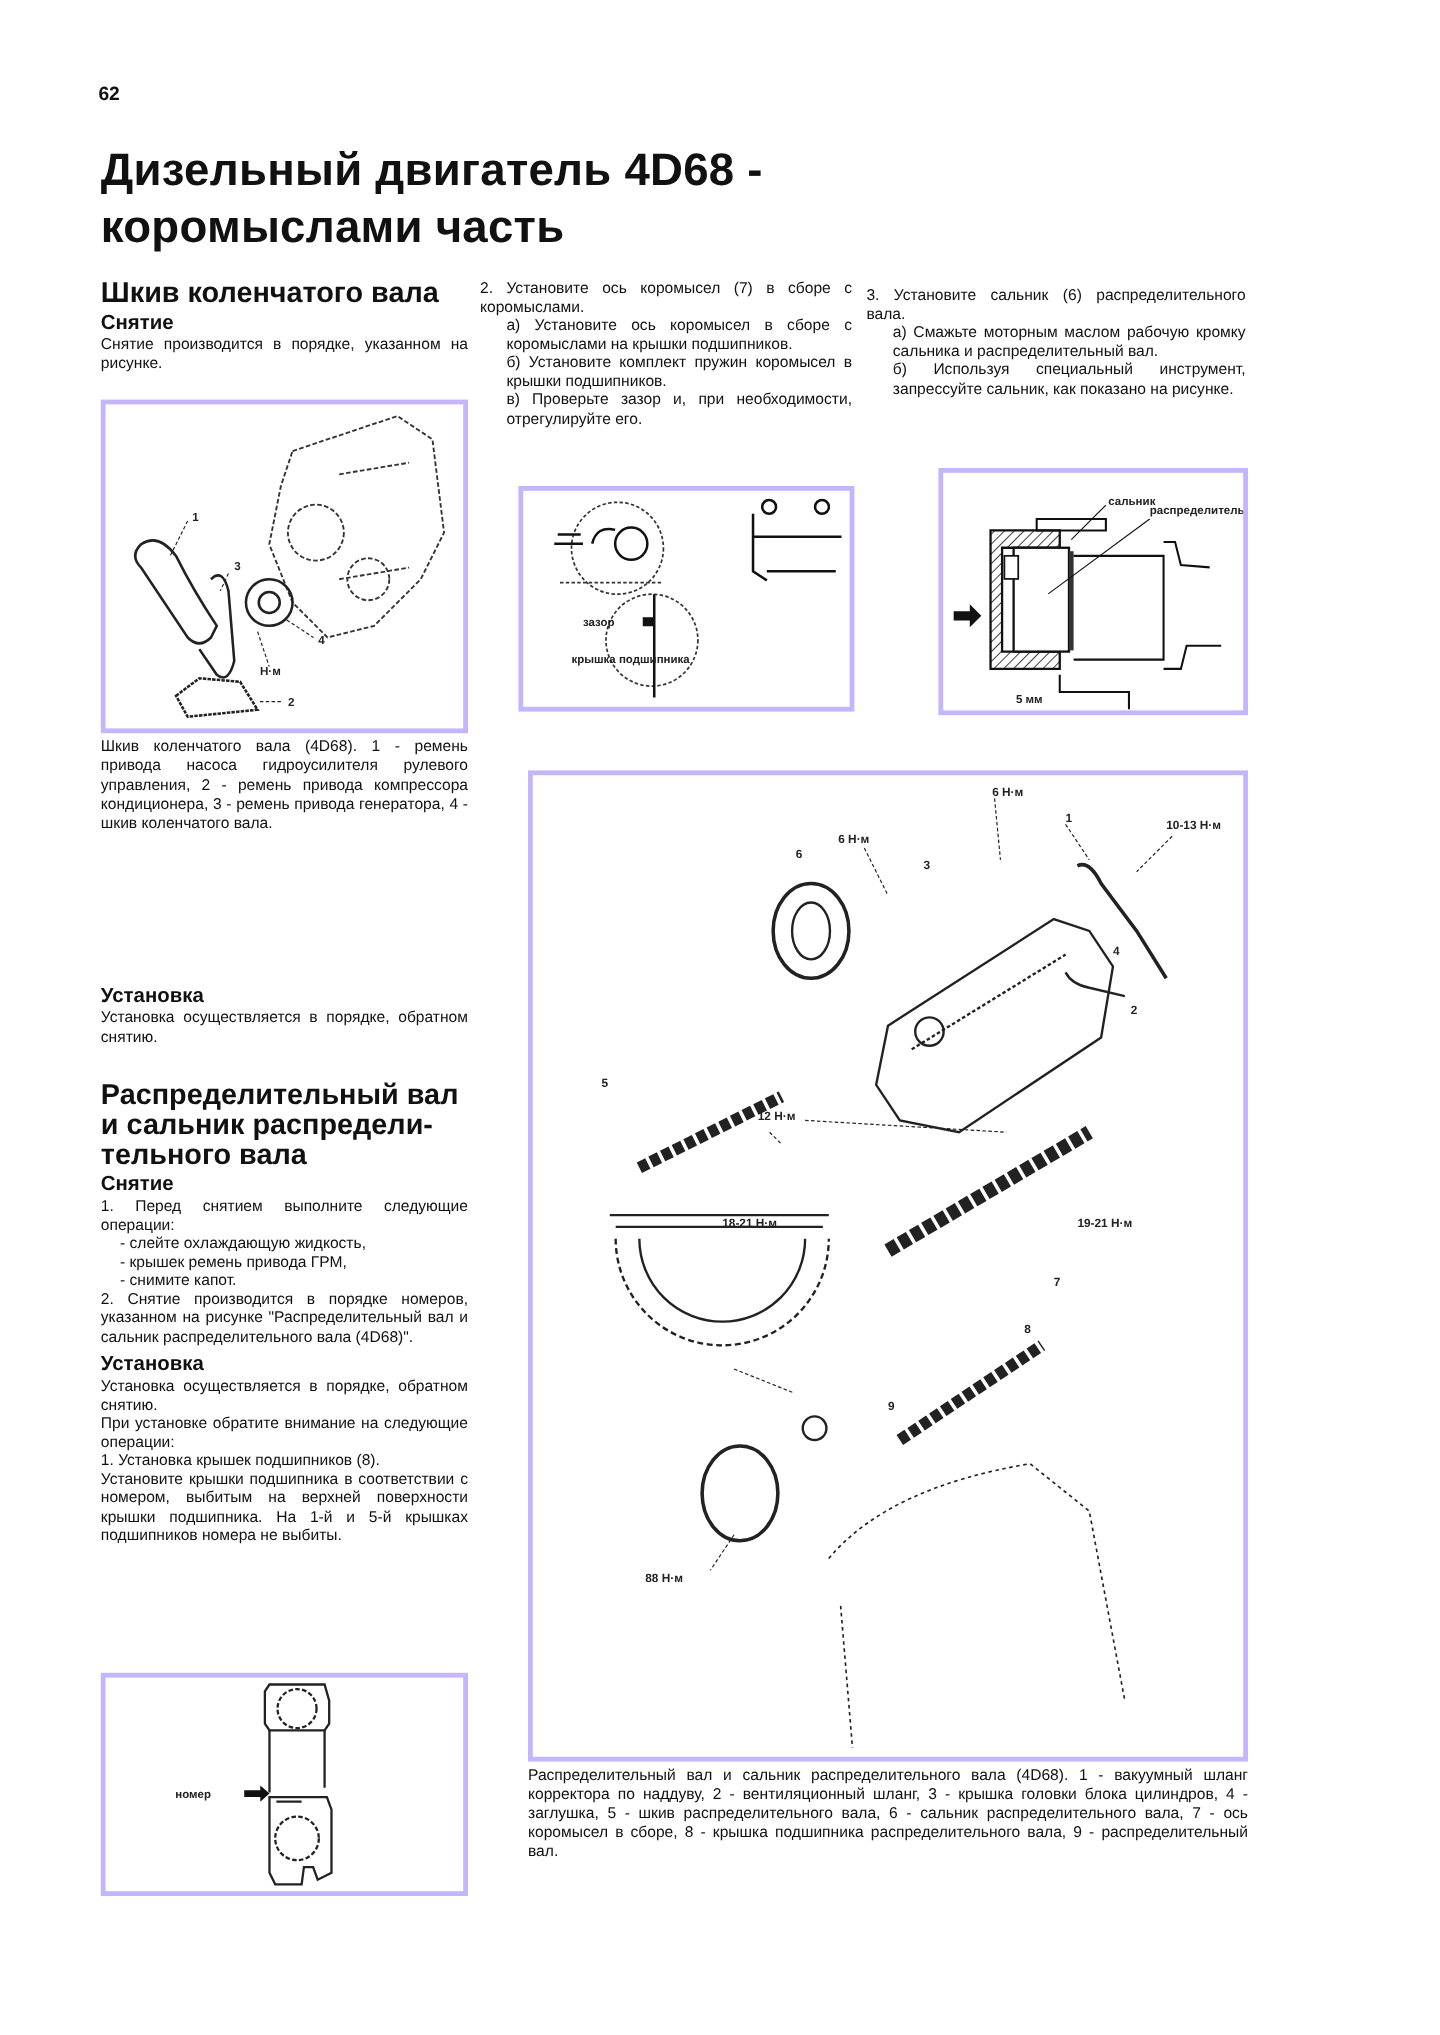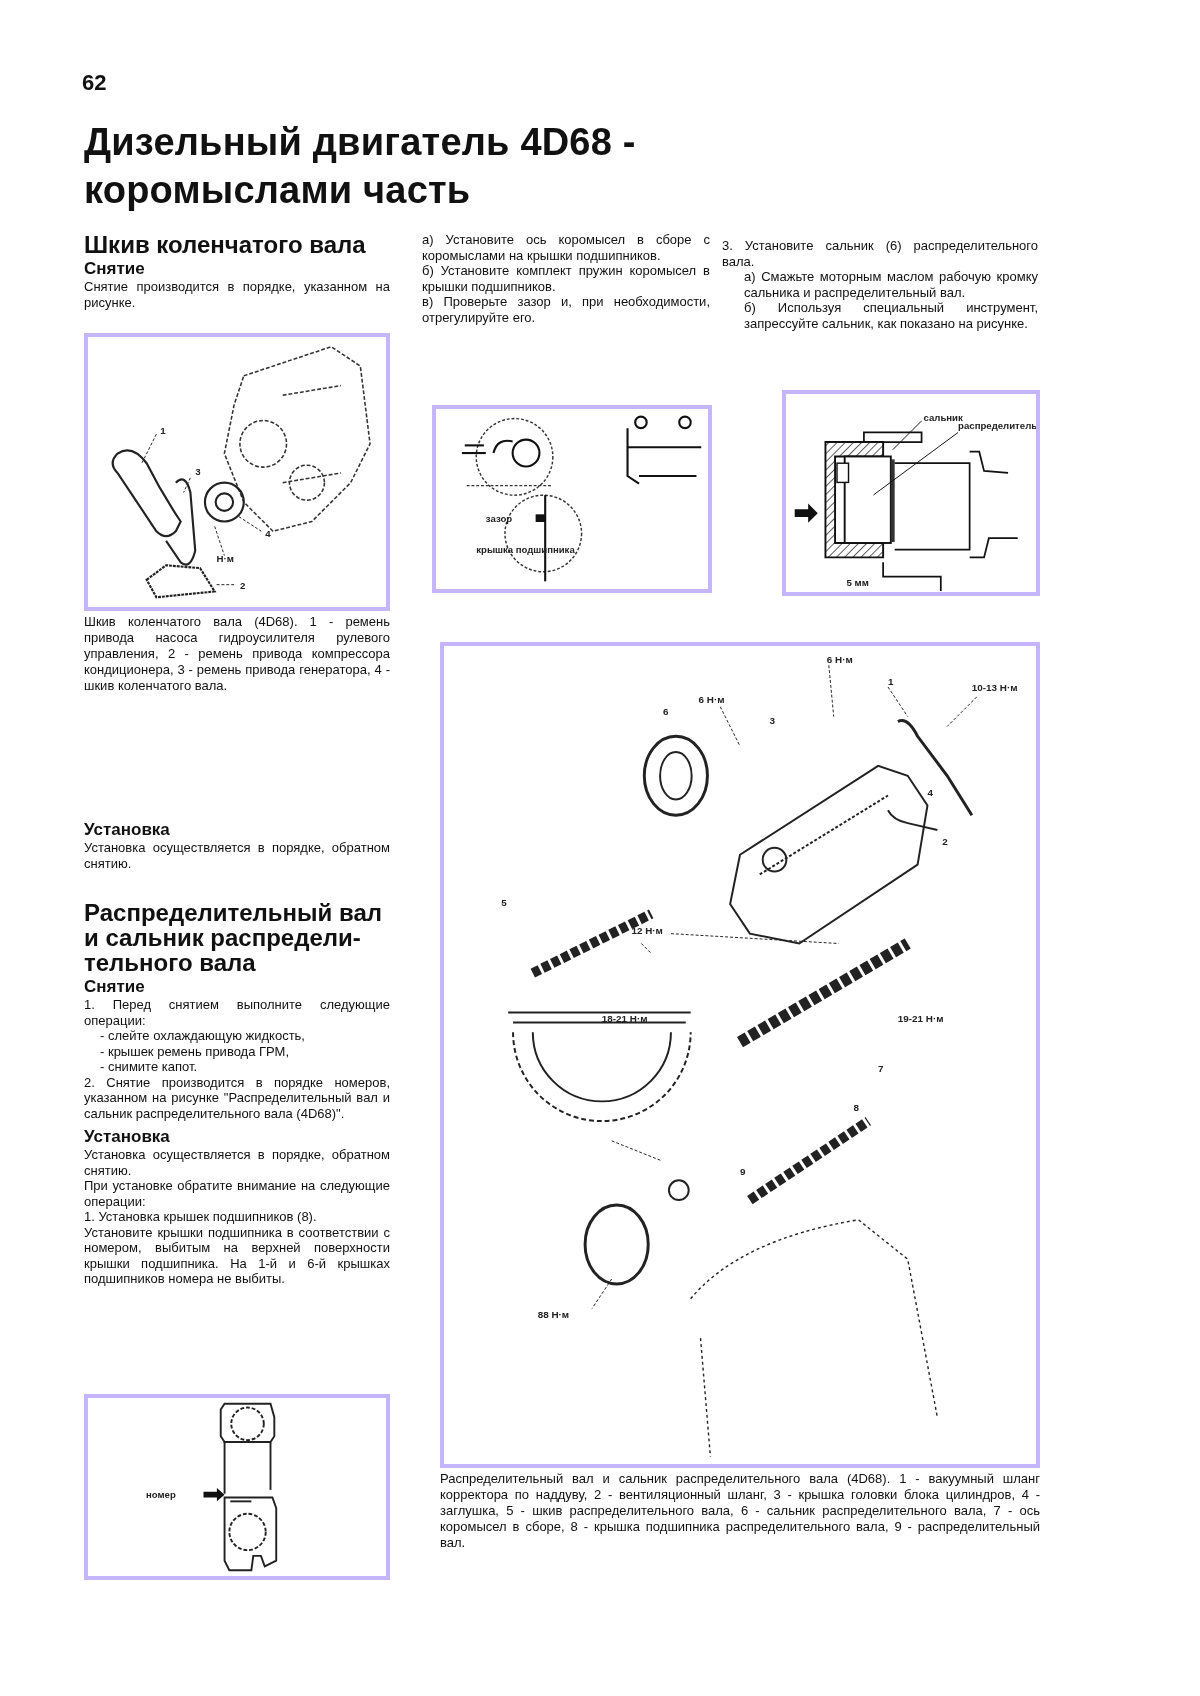--- a/index.html
+++ b/index.html
@@ -1,18 +1,18 @@
 <!DOCTYPE html>
 <html><head>
 <meta charset="utf-8">
 <style>
   html,body{margin:0;padding:0;background:#fff;}
   body{width:1200px;height:1696px;position:relative;overflow:hidden;font-family:"Liberation Sans","DejaVu Sans",sans-serif;color:#111;}
   .abs{position:absolute;}
-  .page-num{left:82px;top:70px;font-size:22px;font-weight:bold;font-family:"Liberation Sans",sans-serif;}
+  .page-num{left:82px;top:70px;font-size:16px;font-weight:bold;font-family:"Liberation Sans",sans-serif;}
   .title{left:84px;top:118px;font-size:38px;font-weight:bold;line-height:48px;letter-spacing:0.2px;}
   .col{position:absolute;font-size:13px;line-height:15.5px;text-align:justify;}
   .h2{font-size:24px;font-weight:bold;line-height:25px;margin:0;}
   .h3{font-size:17px;font-weight:bold;line-height:19px;margin:2px 0 1px 0;}
   .p{margin:0;}
   .ind{padding-left:16px;}
   .ind2{padding-left:22px;}
   .fig{position:absolute;border:4px solid #c4b5fd;background:#fff;box-sizing:border-box;}
   .fig svg{width:100%;height:100%;display:block;}
   .cap{position:absolute;font-size:13px;line-height:16px;text-align:justify;}
@@ -76,40 +76,41 @@
   <div class="h3">Снятие</div>
   <p class="p">1. Перед снятием выполните следующие операции:</p>
   <p class="p ind">- слейте охлаждающую жидкость,</p>
   <p class="p ind">- крышек ремень привода ГРМ,</p>
   <p class="p ind">- снимите капот.</p>
   <p class="p">2. Снятие производится в порядке номеров, указанном на рисунке "Распределительный вал и сальник распределительного вала (4D68)".</p>
   <div class="h3" style="margin-top:6px;">Установка</div>
   <p class="p">Установка осуществляется в порядке, обратном снятию.</p>
   <p class="p">При установке обратите внимание на следующие операции:</p>
   <p class="p">1. Установка крышек подшипников (8).</p>
-  <p class="p">Установите крышки подшипника в соответствии с номером, выбитым на верхней поверхности крышки подшипника. На 1-й и 6-й крышках подшипников номера не выбиты.</p>
+  <p class="p">Установите крышки подшипника в соответствии с номером, выбитым на верхней поверхности крышки подшипника. На 1-й и 5-й крышках подшипников номера не выбиты.</p>
 </div>
 
 <div class="fig" style="left:84px;top:1394px;width:306px;height:186px;">
   <svg viewBox="0 0 306 186">
     <g fill="none" stroke="#222" stroke-width="2">
       <path d="M140 6 L188 6 L192 20 L192 40 L188 46 L140 46 L136 40 L136 12 Z"></path>
       <circle cx="164" cy="27" r="17" stroke-dasharray="4 2"></circle>
       <line x1="140" y1="46" x2="140" y2="100"></line>
       <line x1="188" y1="46" x2="188" y2="96"></line>
       <path d="M140 104 L190 104 L194 115 L194 170 L182 176 L178 165 L170 165 L168 180 L145 180 L140 170 Z"></path>
       <circle cx="164" cy="140" r="19" stroke-dasharray="4 2"></circle>
       <line x1="146" y1="108" x2="168" y2="108"></line>
     </g>
     <path d="M118 98 L132 98 L132 94 L140 101 L132 108 L132 104 L118 104 Z" fill="#111"></path>
     <text class="lbl" x="58" y="105">номер</text>
   </svg>
 </div>
 
 <div class="col" style="left:400px;top:232px;width:310px;">
+  <p class="p">2. Установите ось коромысел (7) в сборе с коромыслами.</p>
   <p class="p ind2">а) Установите ось коромысел в сборе с коромыслами на крышки подшипников.</p>
   <p class="p ind2">б) Установите комплект пружин коромысел в крышки подшипников.</p>
   <p class="p ind2">в) Проверьте зазор и, при необходимости, отрегулируйте его.</p>
 </div>
 
 <div class="fig" style="left:432px;top:405px;width:280px;height:188px;">
   <svg viewBox="0 0 280 188">
     <g fill="none" stroke="#333" stroke-width="1.5" stroke-dasharray="3 2">
       <circle cx="80" cy="50" r="40"></circle>
       <circle cx="110" cy="130" r="40"></circle>

